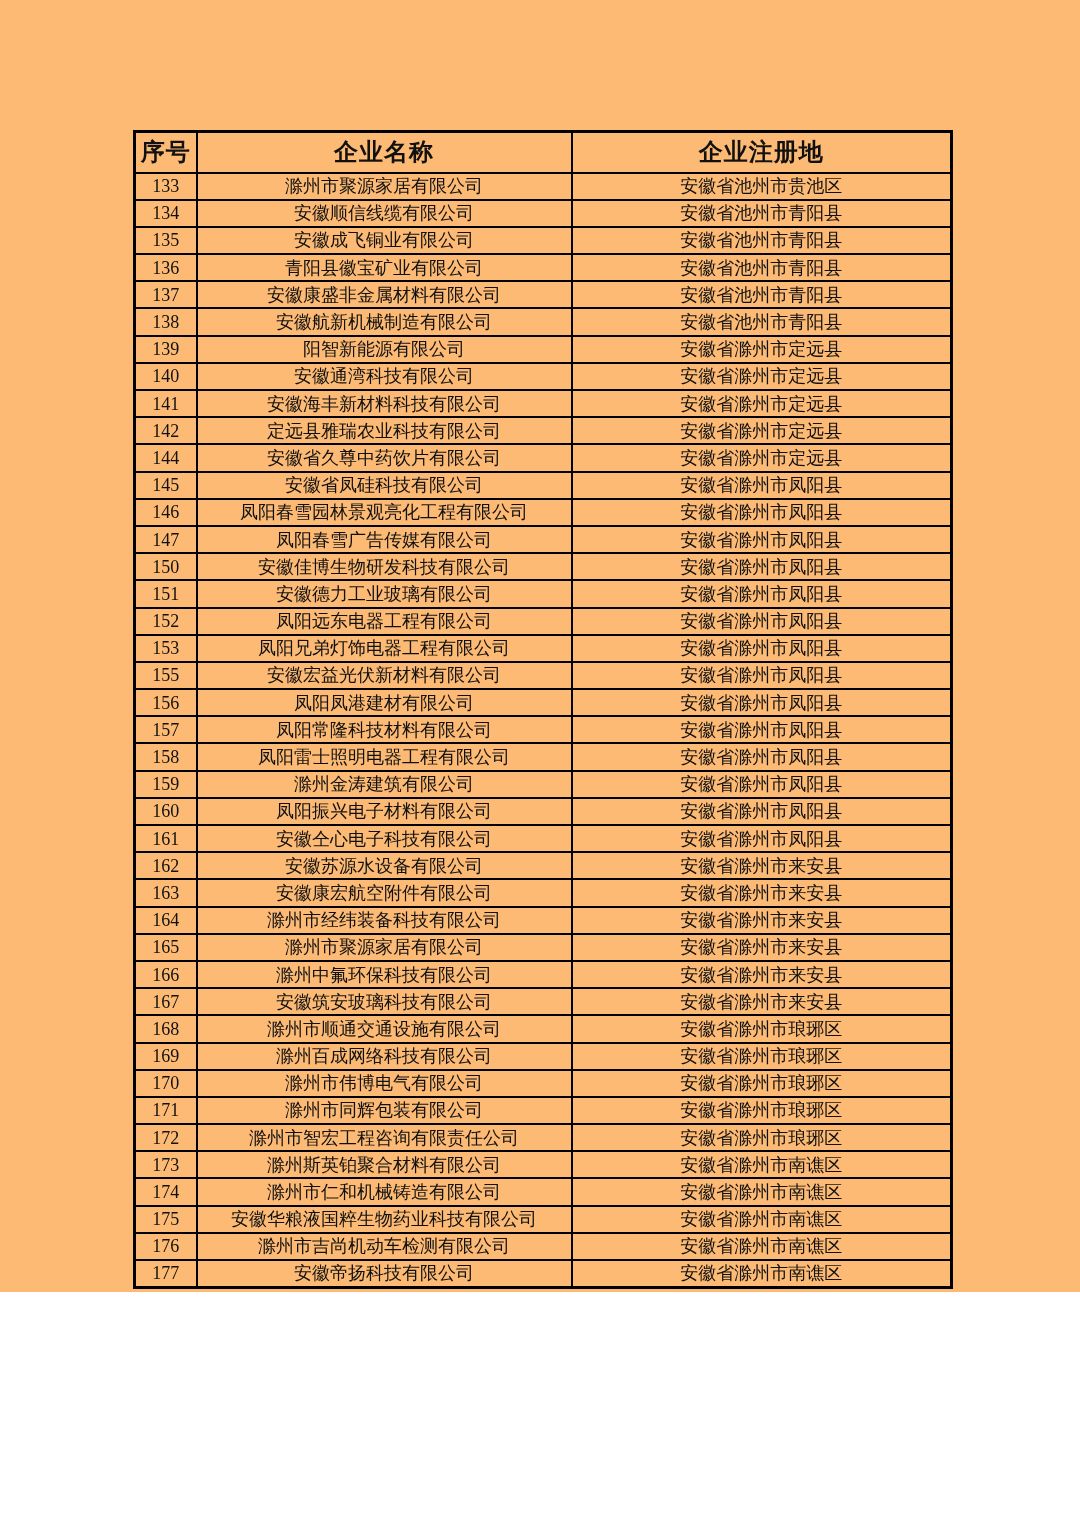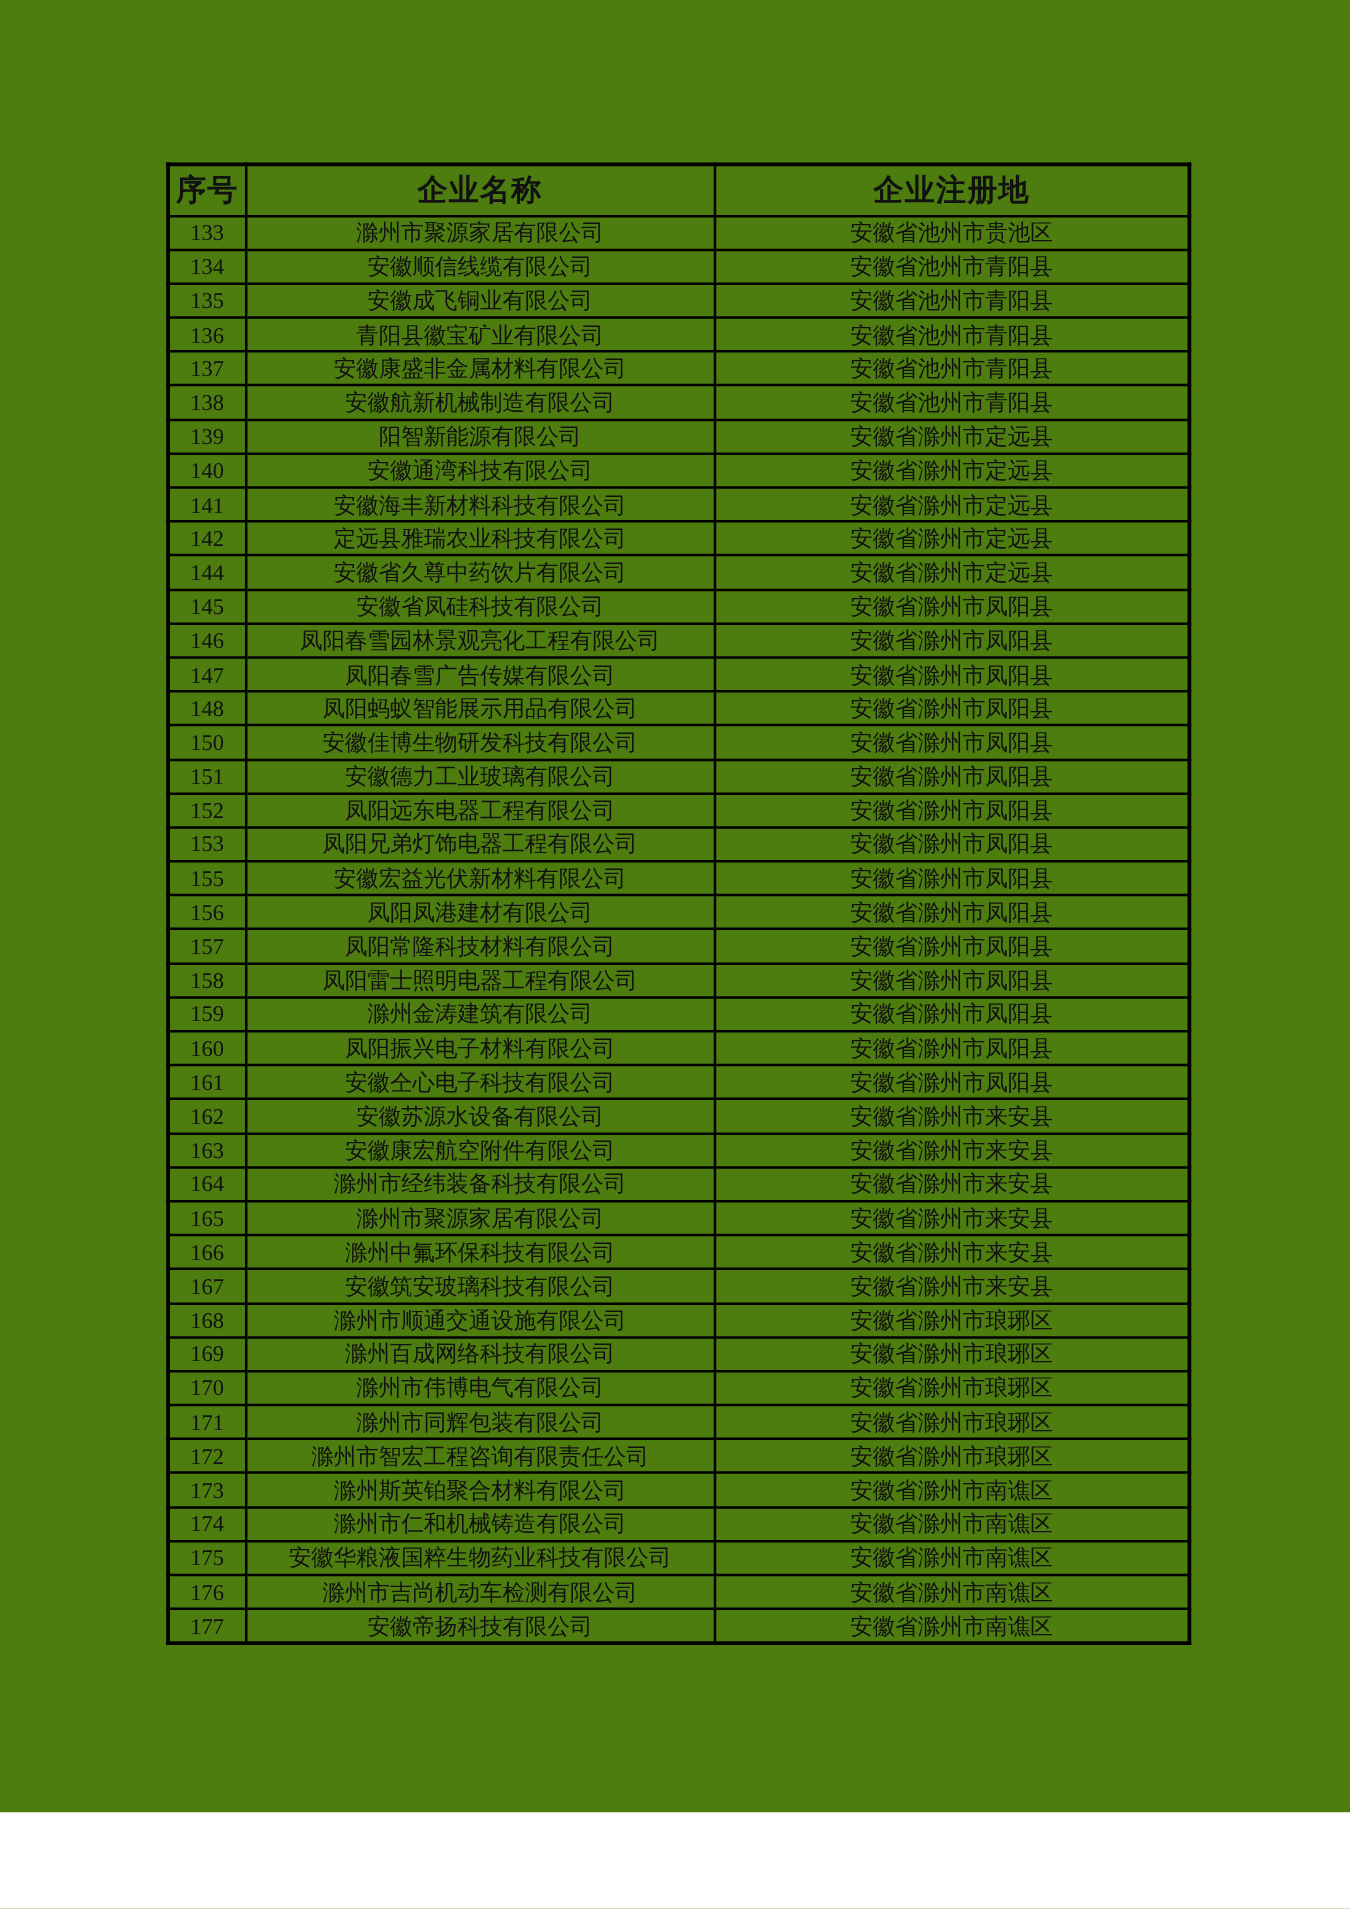--- a/index.html
+++ b/index.html
@@ -4,22 +4,22 @@
 <style>
   html, body {
     margin: 0;
     padding: 0;
     background: #ffffff;
     font-family: "Liberation Serif", "DejaVu Serif", serif;
   }
   .page {
     position: relative;
     width: 1080px;
-    height: 1450px;
-    background: #4d7c0f;
+    height: 1292px;
+    background: #fdba74;
     overflow: hidden;
   }
   table.company-table {
     position: absolute;
     left: 133px;
     top: 130px;
     width: 817px;
     border-collapse: collapse;
     table-layout: fixed;
     color: #111;
@@ -146,25 +146,20 @@
     <td>凤阳春雪园林景观亮化工程有限公司</td>
     <td>安徽省滁州市凤阳县</td>
   </tr>
 
   <tr>
     <td class="cell-no">147</td>
     <td>凤阳春雪广告传媒有限公司</td>
     <td>安徽省滁州市凤阳县</td>
   </tr>
 
-  <tr>
-    <td class="cell-no">148</td>
-    <td>凤阳蚂蚁智能展示用品有限公司</td>
-    <td>安徽省滁州市凤阳县</td>
-  </tr>
 
 
   <tr>
     <td class="cell-no">150</td>
     <td>安徽佳博生物研发科技有限公司</td>
     <td>安徽省滁州市凤阳县</td>
   </tr>
 
   <tr>
     <td class="cell-no">151</td>

